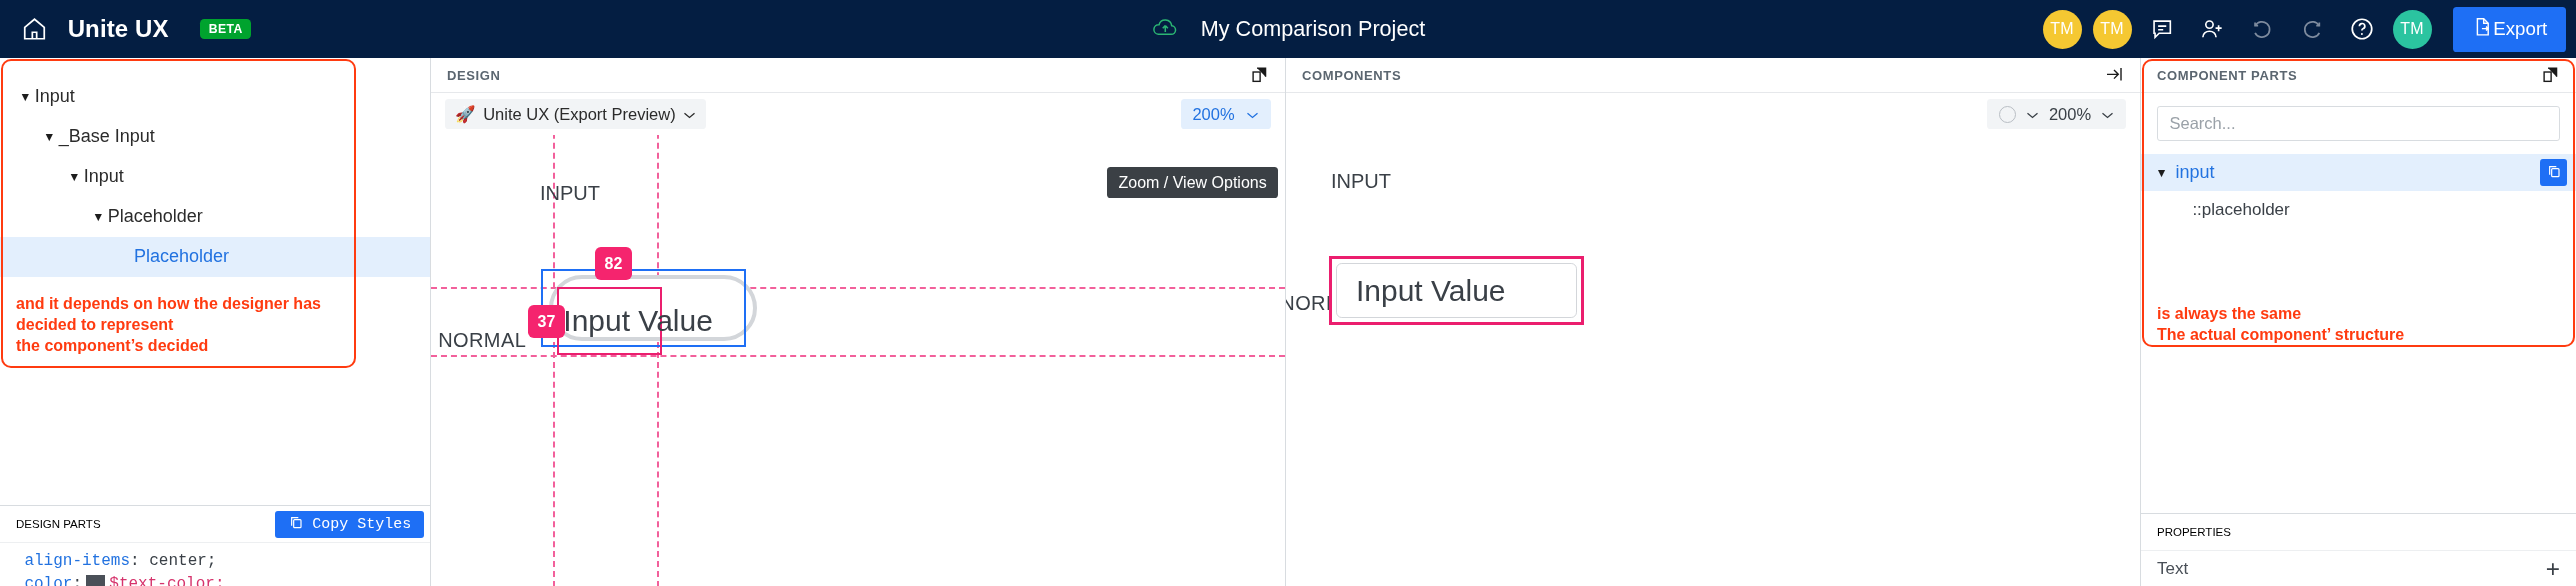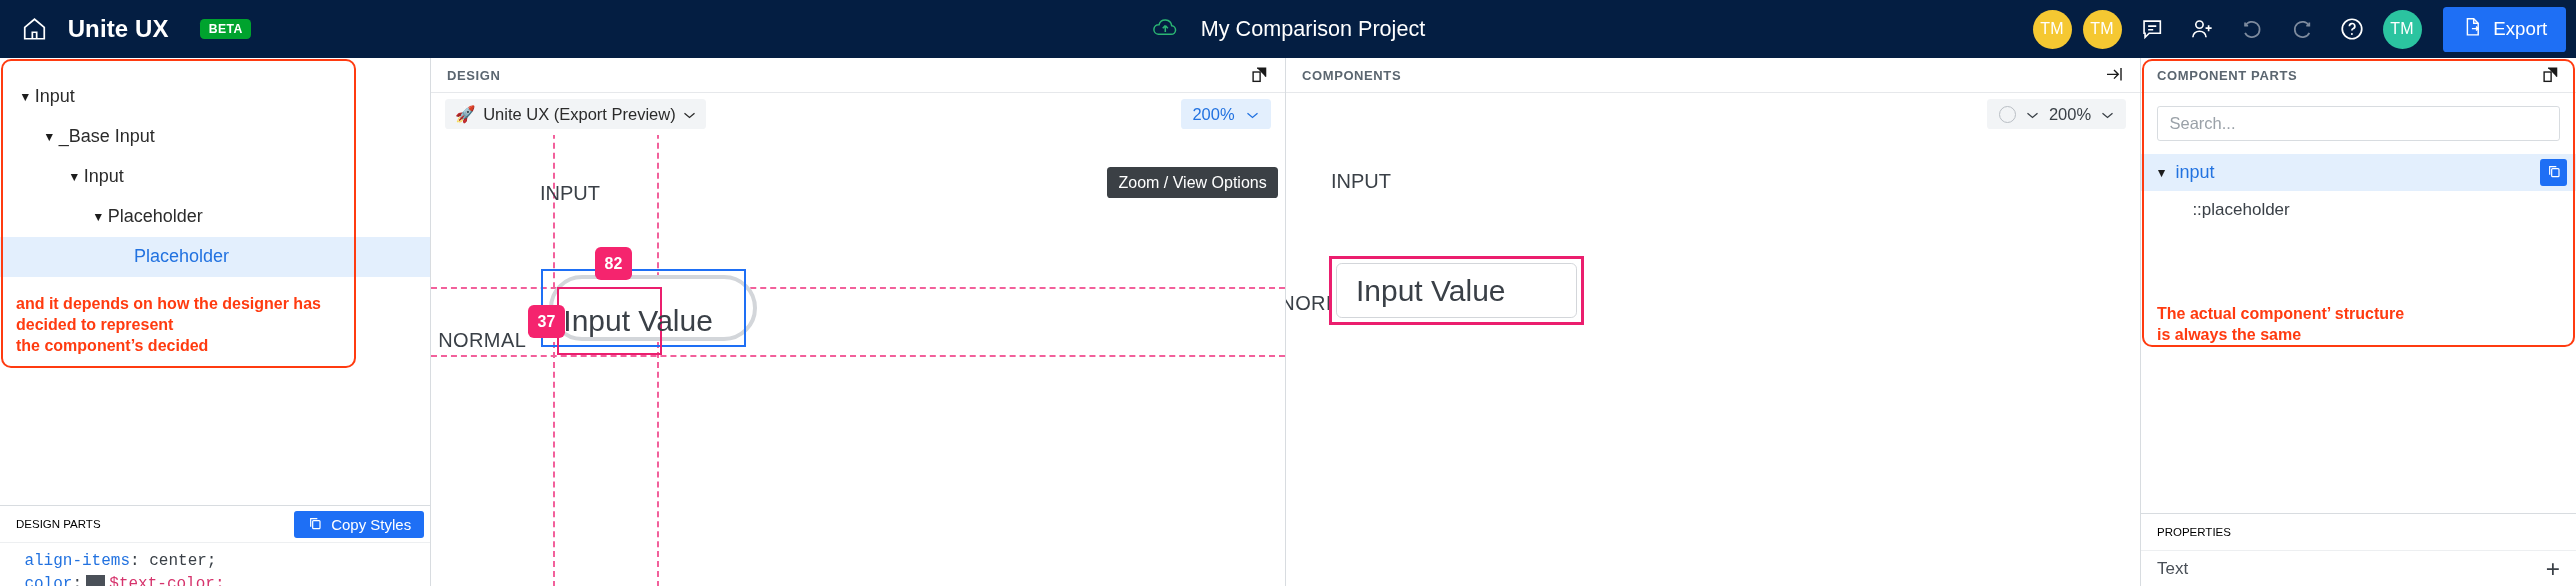--- a/index.html
+++ b/index.html
@@ -45,21 +45,21 @@
   }
   .av-yellow { background: #F5C832; color: #fff; }
   .av-teal   { background: #2BC4A0; }
   .tb-icon {
     width: 50px; height: 58px; display: flex; align-items: center; justify-content: center;
   }
   .tb-icon svg { display: block; }
   .export-btn {
     background: #1E6FF5; color: #fff;
     height: 45px; margin-left: 16px; margin-right: 10px;
-    border-radius: 3.6px; display: flex; align-items: center; gap: 10px;
+    border-radius: 3.6px; display: flex; align-items: center; 
     padding: 0 18.7px; font-size: 18.7px; font-weight: 400; border: none;
     font-family: "Liberation Sans", sans-serif; cursor: pointer;
   }
 
   
   .main { display: flex; height: 529px; width: 100%; }
 
   .panel-head {
     height: 35px; display: flex; align-items: center;
     padding: 0 16px; border-bottom: 0.7px solid #E6E8EB;
@@ -98,21 +98,21 @@
     padding: 16px 16px 0 16px;
   }
   .styles-head {
     margin-top: auto; height: 37px; display: flex; align-items: center;
     padding: 0 5.8px 0 16px; border-top: 0.7px solid #D8DCE0; background: #fff;
   }
   .copy-btn {
     margin-left: auto; background: #1E6FF5; color: #fff; border: none;
     height: 27px; display: flex; align-items: center; gap: 8.6px;
     padding: 0 13px; border-radius: 2.9px; font-size: 15px;
-    font-family: Liberation Sans, sans-serif; cursor: pointer;
+    font-family: Liberation Mono, monospace; cursor: pointer;
   }
   .code {
     background: #fff; padding: 7.2px 0 0 24.4px;
     font-family: "Liberation Mono", monospace; font-size: 16px;
     line-height: 1.45; border-top: 0.7px solid #EDEFF1; height: 45px; overflow: hidden;
   }
   .c-prop { color: #2272E0; }
   .c-val  { color: #3A4047; }
   .c-var  { color: #D6336C; }
   .swatch {
@@ -497,22 +497,22 @@
             </svg>
           </span>
         </button>
       </div>
       <div class="parts-row">
         <span class="psub">::placeholder</span>
       </div>
     </div>
 
     <div class="annot-text" style="padding-top:75px">
+      <div>is always the same</div>
       <div>The actual component’ structure</div>
-      <div>is always the same</div>
     </div>
 
     <div class="props-head">
       <span class="ph-title">PROPERTIES</span>
     </div>
     <div class="props-row">
       <span>Text</span>
       <span class="plus">+</span>
     </div>
   </div>

